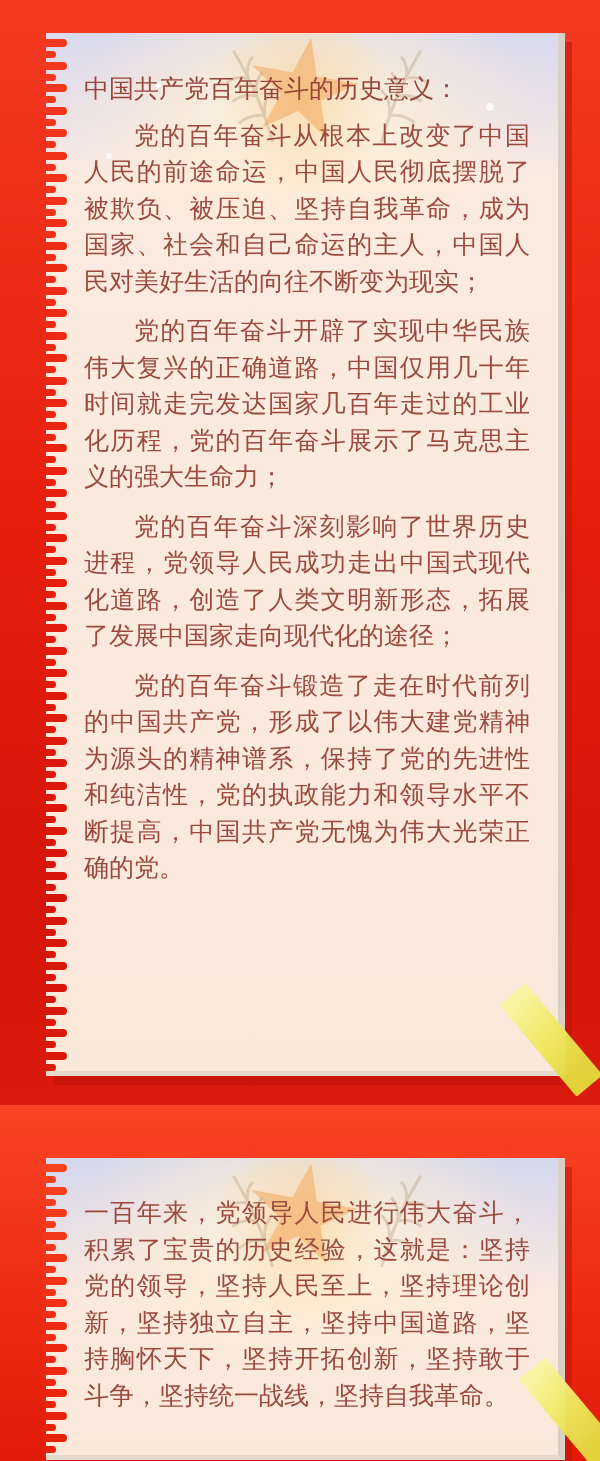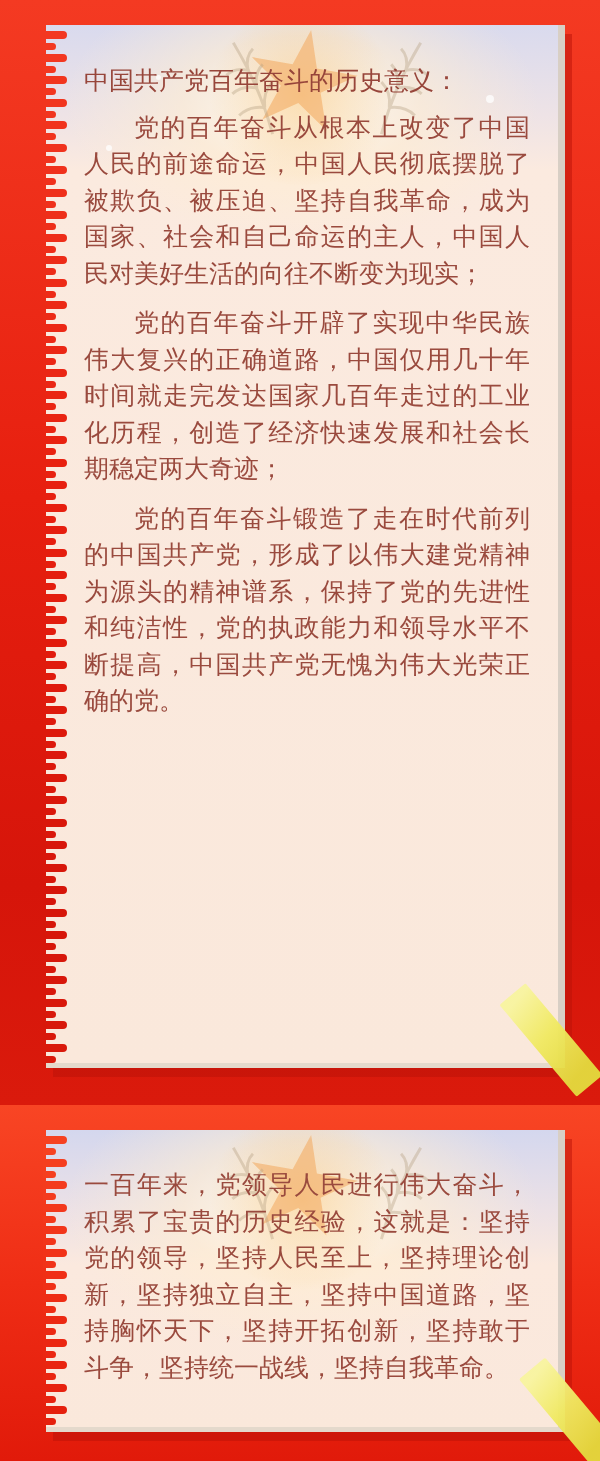--- a/index.html
+++ b/index.html
@@ -10,28 +10,28 @@
   .panel{position:absolute;left:0;width:600px;overflow:hidden;}
   .panel-1{
     top:0;height:1105px;
     background:linear-gradient(180deg,#f43a22 0%,#e71f0f 45%,#d6150a 80%,#da1a0c 100%);
   }
   .panel-2{
     top:1105px;height:356px;
     background:linear-gradient(180deg,#f84524 0%,#ef2d15 50%,#e11a0a 100%);
   }
   .card{
-    position:absolute;left:46px;top:25px;width:512px;
+    position:absolute;left:46px;top:33px;width:512px;
     border-right:7px solid #d8cfc5;border-bottom:5px solid #e4d9cc;
     box-shadow:7px 9px 0 rgba(185,18,8,0.5);
   }
   .card-1{height:1038px;
     background:linear-gradient(180deg,#d9daee 0px,#eee3e6 90px,#fbeadf 145px,#fae8db 100%);}
   .card-2{height:297px;
-    background:linear-gradient(180deg,#d4d7ee 0px,#ece1e6 80px,#fbe9de 135px,#fae8db 100%);}
+    background:linear-gradient(180deg,#d4d7ee 0px,#ece1e6 80px,#fbe9de 135px,#fae8db 100%);margin-top:20px;}
   .watermark{position:absolute;inset:0;overflow:hidden;pointer-events:none;}
   .glow{
     position:absolute;left:50%;top:-60px;transform:translateX(-50%);
     width:480px;height:280px;
     background:radial-gradient(ellipse at center,rgba(255,252,243,0.95) 0%,rgba(255,238,210,0.6) 35%,rgba(232,230,246,0) 70%);
   }
   .star{
     position:absolute;left:50%;top:4px;width:112px;height:106px;
     transform:translateX(-50%) rotate(10deg);
     background:#f2a85e;opacity:0.55;filter:blur(2px);
@@ -94,21 +94,22 @@
             <path d="M33 40 q-3 -14 5 -22"></path>
         </g>
       </svg>
       <div class="sparkle" style="left:60px;top:120px;width:6px;height:6px;"></div>
       <div class="sparkle" style="left:440px;top:70px;width:8px;height:8px;"></div>
       <div class="sparkle" style="left:110px;top:50px;width:5px;height:5px;"></div>
     </div>
     <div class="copy">
       <h1>中国共产党百年奋斗的历史意义：</h1>
       <p class="indent">党的百年奋斗从根本上改变了中国人民的前途命运，中国人民彻底摆脱了被欺负、被压迫、坚持自我革命，成为国家、社会和自己命运的主人，中国人民对美好生活的向往不断变为现实；</p>
-      <p class="indent">党的百年奋斗开辟了实现中华民族伟大复兴的正确道路，中国仅用几十年时间就走完发达国家几百年走过的工业化历程，创造了经济快速发展和社会长期稳定两大奇迹；</p>
+      <p class="indent">党的百年奋斗开辟了实现中华民族伟大复兴的正确道路，中国仅用几十年时间就走完发达国家几百年走过的工业化历程，党的百年奋斗展示了马克思主义的强大生命力；</p>
+      <p class="indent">党的百年奋斗深刻影响了世界历史进程，党领导人民成功走出中国式现代化道路，创造了人类文明新形态，拓展了发展中国家走向现代化的途径；</p>
       <p class="indent">党的百年奋斗锻造了走在时代前列的中国共产党，形成了以伟大建党精神为源头的精神谱系，保持了党的先进性和纯洁性，党的执政能力和领导水平不断提高，中国共产党无愧为伟大光荣正确的党。</p>
     </div>
     <div class="torn">
         <i style="top: 6px; width: 24px; height: 8px; border-radius: 0px 4px 4px 0px; background: rgb(243, 56, 33);"></i>
         <i style="top: 18px; width: 13px; height: 7px; border-radius: 0px 3.5px 3.5px 0px; background: rgb(243, 56, 33);"></i>
         <i style="top: 28.5px; width: 24px; height: 8px; border-radius: 0px 4px 4px 0px; background: rgb(243, 55, 32);"></i>
         <i style="top: 40.5px; width: 13px; height: 7px; border-radius: 0px 3.5px 3.5px 0px; background: rgb(243, 55, 32);"></i>
         <i style="top: 51px; width: 24px; height: 8px; border-radius: 0px 4px 4px 0px; background: rgb(242, 54, 31);"></i>
         <i style="top: 63px; width: 13px; height: 7px; border-radius: 0px 3.5px 3.5px 0px; background: rgb(242, 54, 31);"></i>
         <i style="top: 73.5px; width: 24px; height: 8px; border-radius: 0px 4px 4px 0px; background: rgb(241, 53, 30);"></i>

